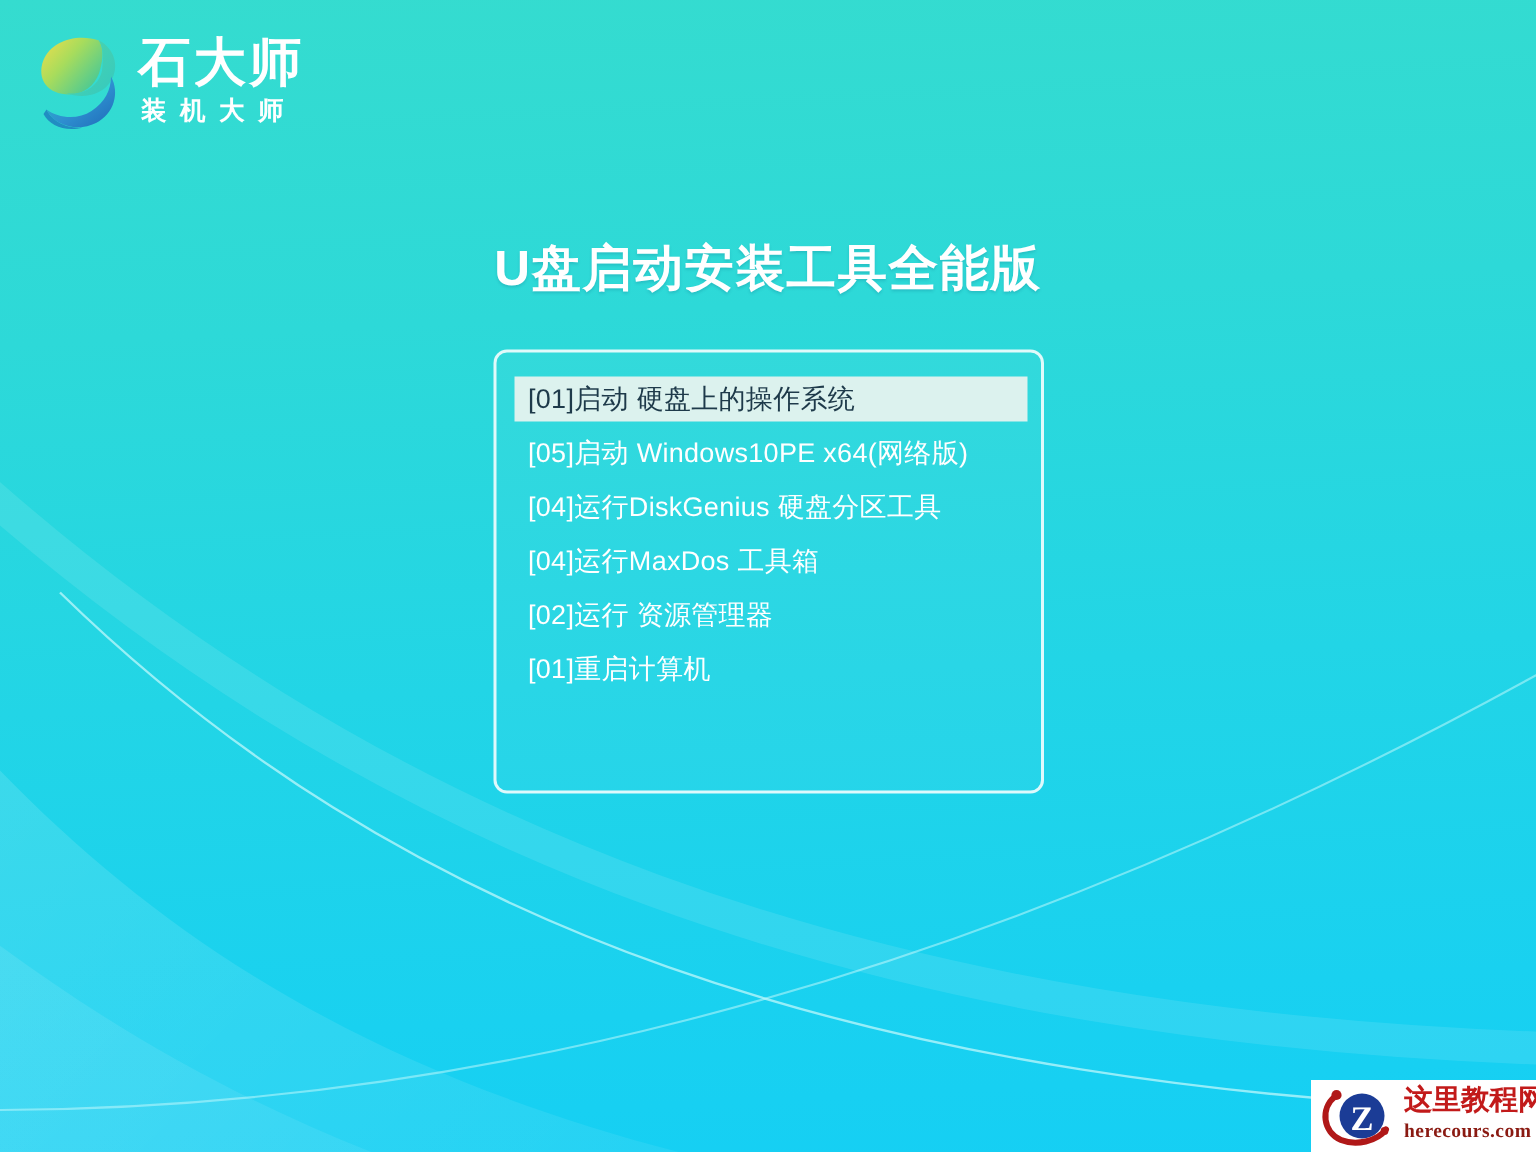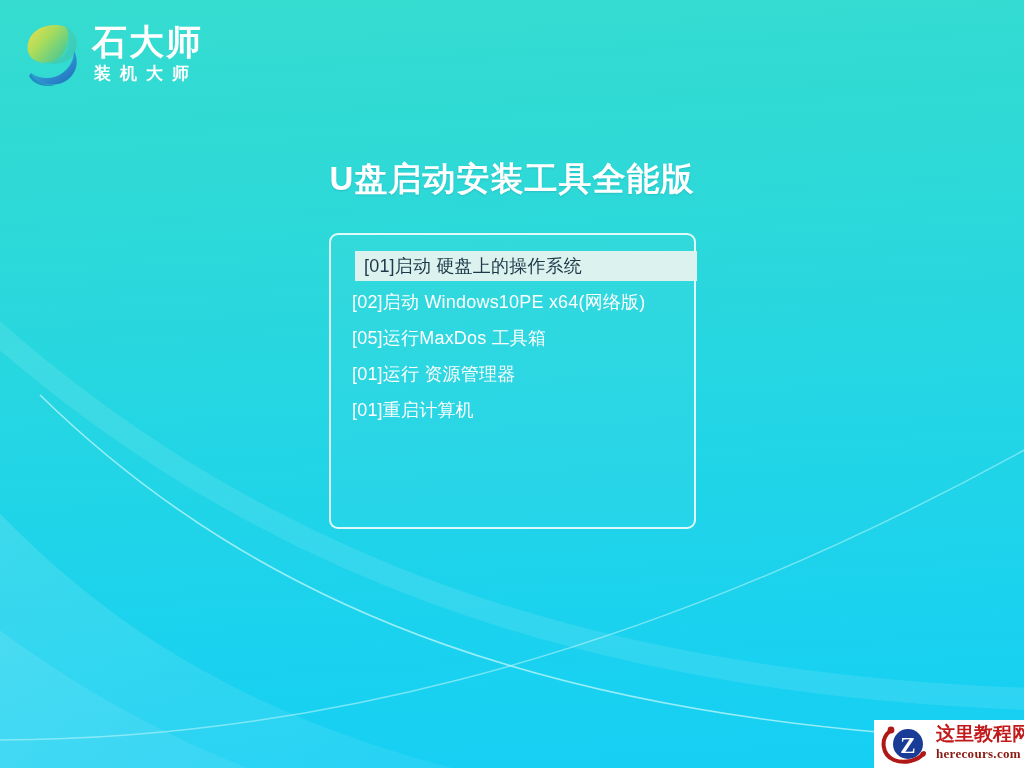--- a/index.html
+++ b/index.html
@@ -113,21 +113,21 @@
     padding: 0 0 0 21px;
     font-size: 18px;
     color: #ffffff;
     white-space: nowrap;
     letter-spacing: 0.2px;
     box-sizing: border-box;
   }
   .menu-item.selected {
     background: #DCF2EE;
     color: #1E3A4A;
-    margin-left: 24px;
+    margin-left: 12px;
     margin-right: 9px;
     padding-left: 9px;
     width: calc(100% - 21px);
   }
 
   
   #watermark {
     position: absolute;
     left: 874px;
     top: 720px;
@@ -231,23 +231,24 @@
       <div class="brand-name">石大师</div>
       <div class="brand-sub">装机大师</div>
     </div>
   </div>
 
   <div id="page-title">U盘启动安装工具全能版</div>
 
   <div id="menu-panel">
     <div id="menu-list">
       <div class="menu-item selected">[01]启动 硬盘上的操作系统</div>
-      <div class="menu-item">[02]启动 Windows10PE x64(网络版)</div>
-      <div class="menu-item">[05]运行MaxDos 工具箱</div>
-      <div class="menu-item">[01]运行 资源管理器</div>
+      <div class="menu-item">[05]启动 Windows10PE x64(网络版)</div>
+      <div class="menu-item">[04]运行DiskGenius 硬盘分区工具</div>
+      <div class="menu-item">[04]运行MaxDos 工具箱</div>
+      <div class="menu-item">[02]运行 资源管理器</div>
       <div class="menu-item">[01]重启计算机</div>
     </div>
   </div>
 
   <div id="watermark">
     <div id="wm-badge">
       <svg viewBox="0 0 56 42" width="56" height="42" xmlns="http://www.w3.org/2000/svg">
         <ellipse cx="30" cy="21" rx="15" ry="15" fill="#1B3C96"></ellipse>
         <text x="30" y="30" font-family="Liberation Serif, serif" font-size="23" font-weight="bold" fill="#ffffff" text-anchor="middle">Z</text>
         <path d="M12 8 C 2 16 4 32 16 37 C 26 41 40 38 46 30" fill="none" stroke="#B01818" stroke-width="4" stroke-linecap="round"></path>

